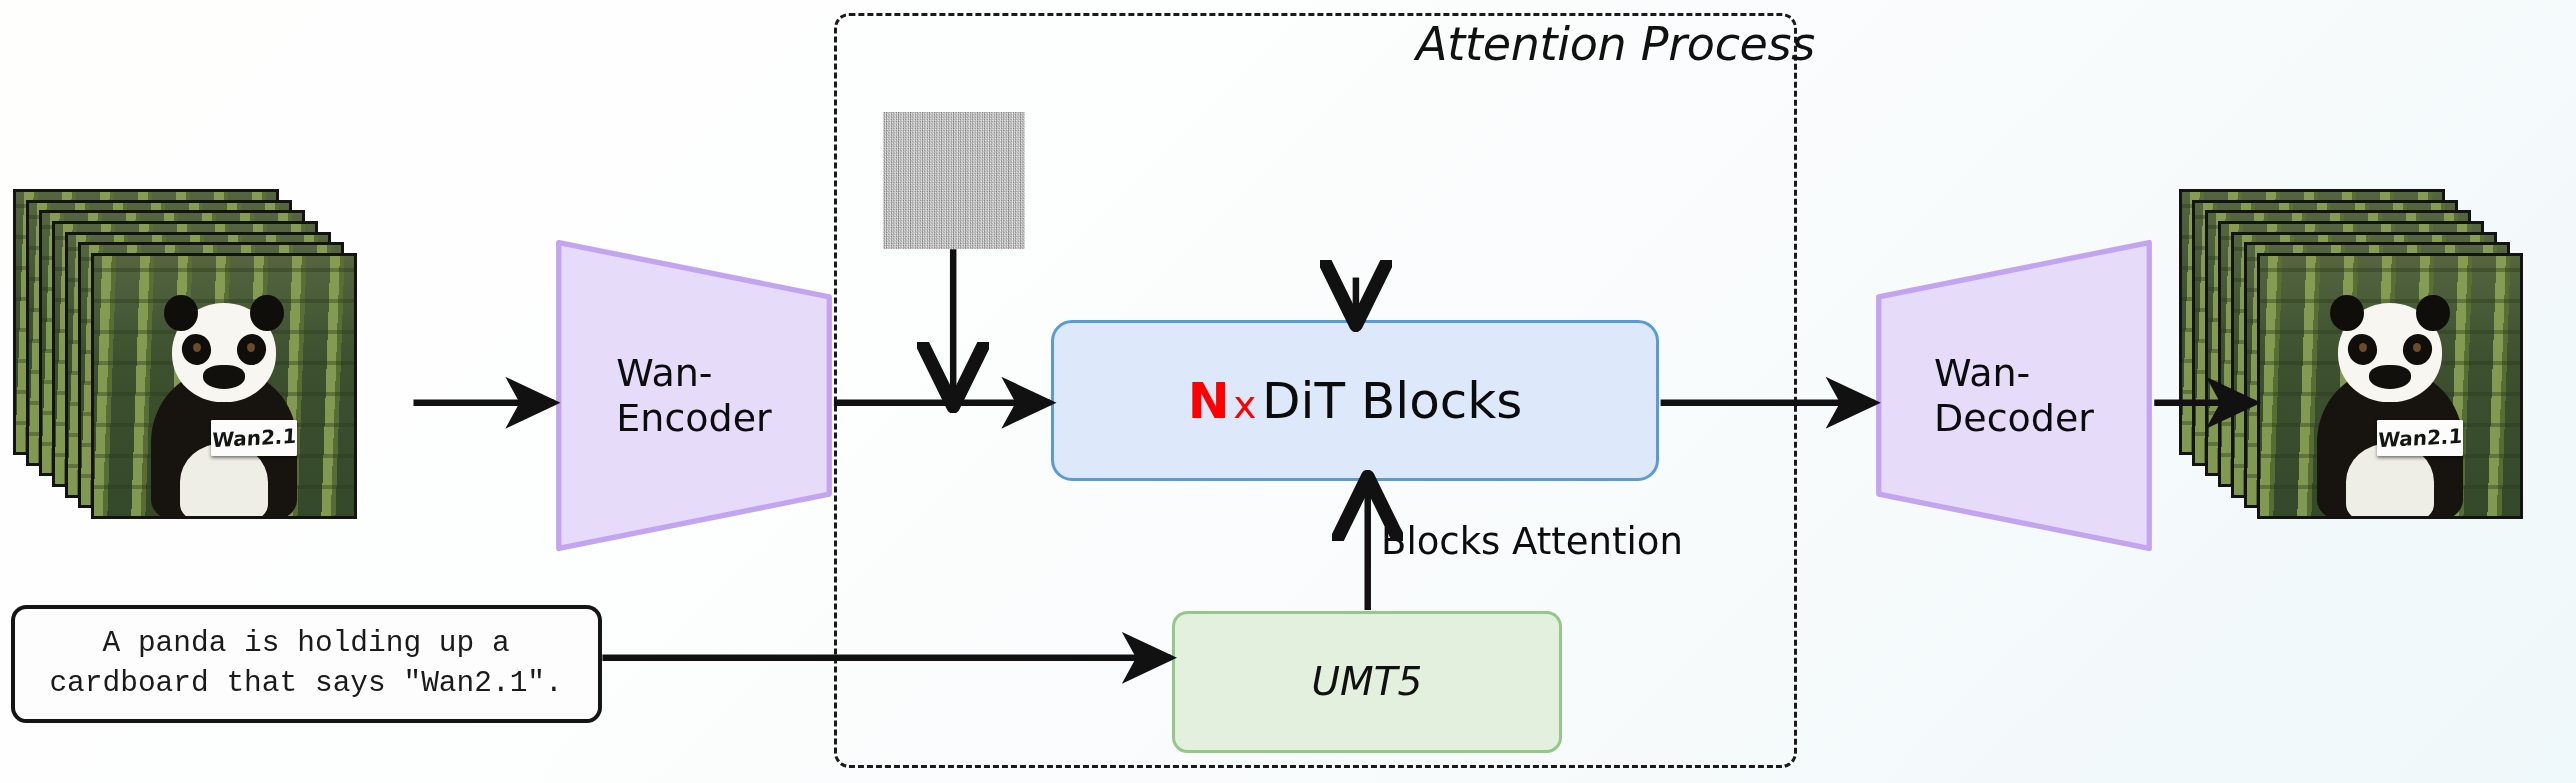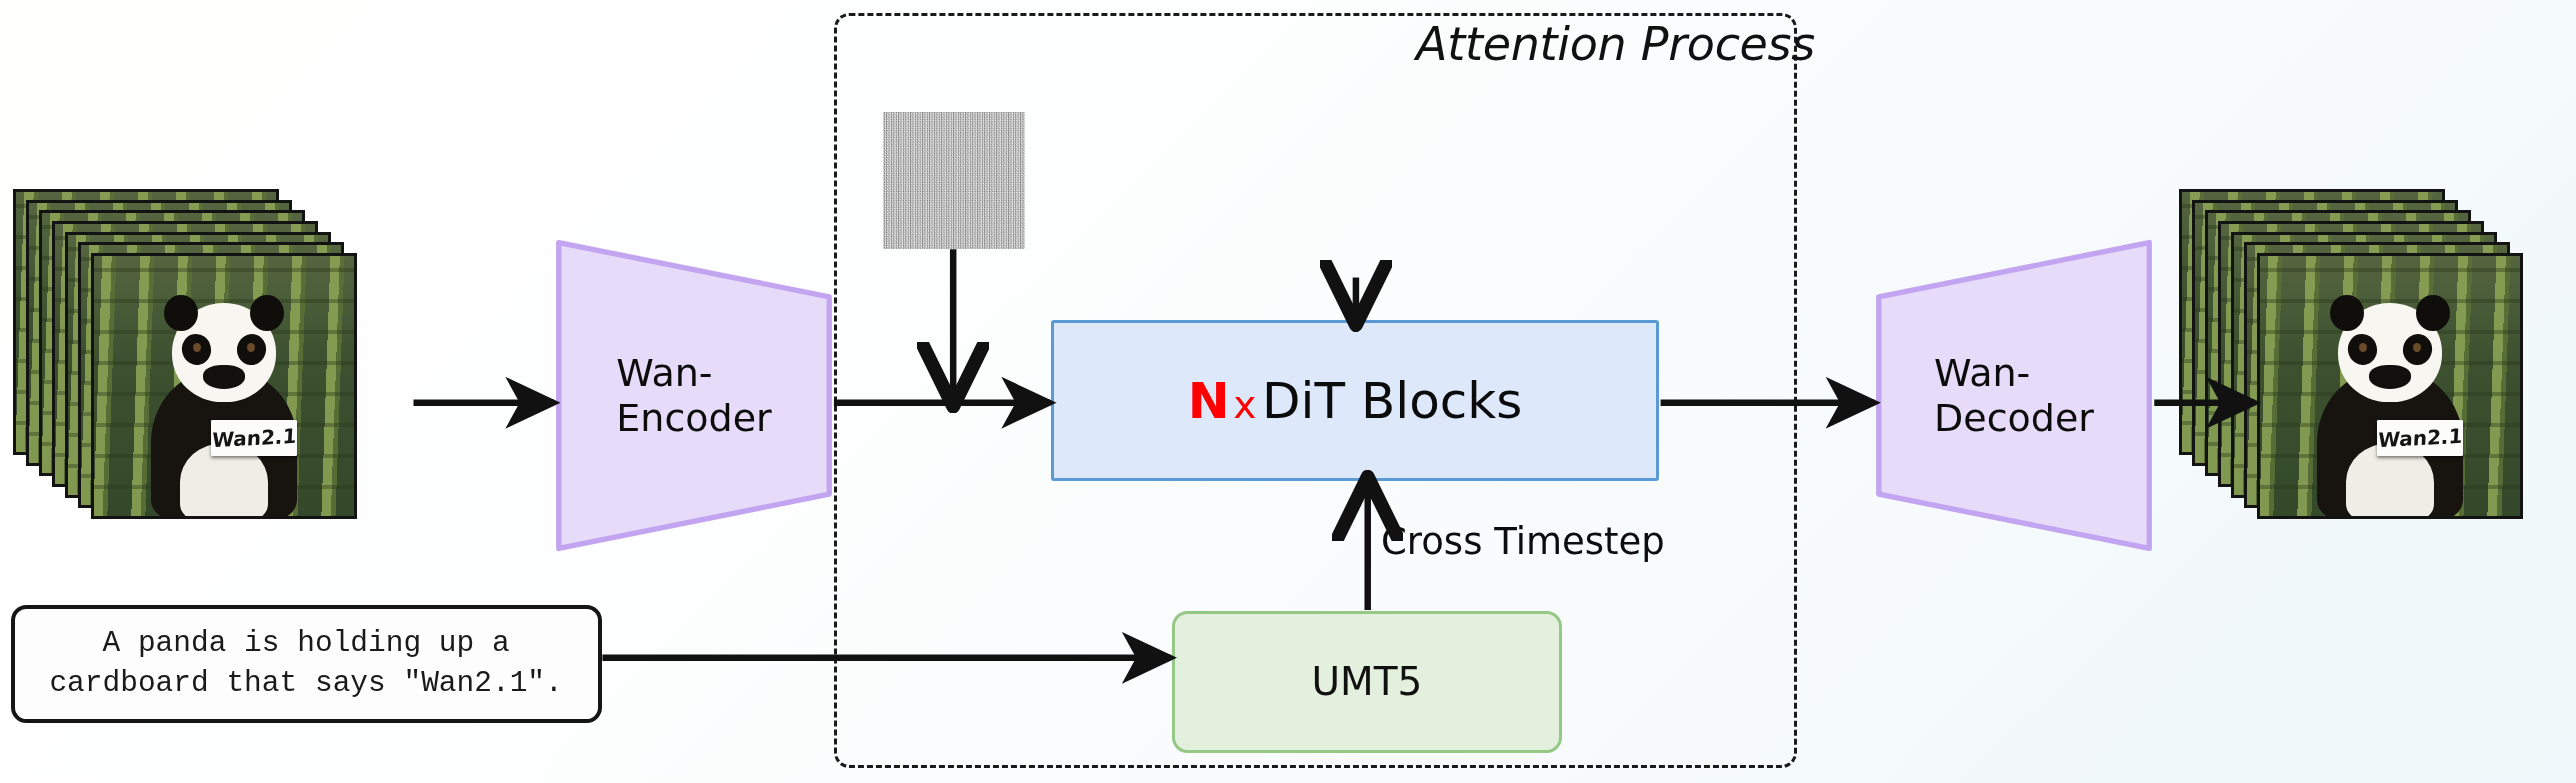--- a/index.html
+++ b/index.html
@@ -28,36 +28,36 @@
   }
 
   
   .rbox{
     position:absolute;box-sizing:border-box;
     display:flex;align-items:center;justify-content:center;
     text-align:center;line-height:1.12;
   }
   .dit-box{
     left:1051px;top:320px;width:608px;height:161px;
-    background:#dde8fa;border:3px solid #5b9bd5;border-radius:3px;
+    background:#dde8fa;border:3px solid #5b9bd5;border-radius:21px;
     font-size:50px;color:#0b0b0b;
   }
   .dit-n{color:#ff0000;font-weight:bold;}
   .dit-x{color:#ff0000;font-size:39px;font-weight:normal;padding:0 5.9px 0 3.5px;}
   .dit-rest{color:#0b0b0b;}
 
   .timestep-box{
     left:1165px;top:131px;width:383px;height:145px;
     background:#f8eedb;border:1.2px solid #f8eedb;border-radius:16.5px;
     font-size:39px;color:#111;
   }
   .umt5-box{
     left:1172px;top:611px;width:390px;height:142px;
     background:#e3f0dd;border:3.5px solid #95c787;border-radius:15.4px;
-    font-size:39px;color:#111;
+    font-size:39px;color:#111;font-style:italic;
   }
   .prompt-box{
     left:10.6px;top:605px;width:591px;height:118px;
     background:#fdfdfd;border:4.1px solid #151515;border-radius:15.4px;
     font-size:29.5px;color:#1a1a1a;padding:0 16.5px;line-height:1.34;font-family:Liberation Mono, monospace;
   }
 
   
   .trap-wrap{position:absolute;}
   .trap-label{
@@ -383,21 +383,21 @@
   </div>
 
   <div class="rbox umt5-box">
     <span>UMT5</span>
   </div>
 
   <div class="rbox prompt-box">
     <span>A panda is holding up a cardboard that says "Wan2.1".</span>
   </div>
 
-  <div class="cross-attn-label">Cross Timestep</div>
+  <div class="cross-attn-label">Blocks Attention</div>
 
   <svg class="arrows" viewBox="0 0 4362 1326" width="2576" height="783">
     <defs>
       <marker id="ah" markerWidth="11" markerHeight="11" refX="9" refY="5.5" orient="auto" markerUnits="strokeWidth">
         <path d="M0,0.6 L10,5.5 L0,10.4" fill="none" stroke="#111" stroke-width="2.1" stroke-linecap="round" stroke-linejoin="round"></path>
       </marker>
       <marker id="ahf" markerWidth="9" markerHeight="9" refX="7.5" refY="4.5" orient="auto" markerUnits="strokeWidth">
         <path d="M0,0.5 L8.5,4.5 L0,8.5 L2.2,4.5 Z" fill="#111"></path>
       </marker>
     </defs>

